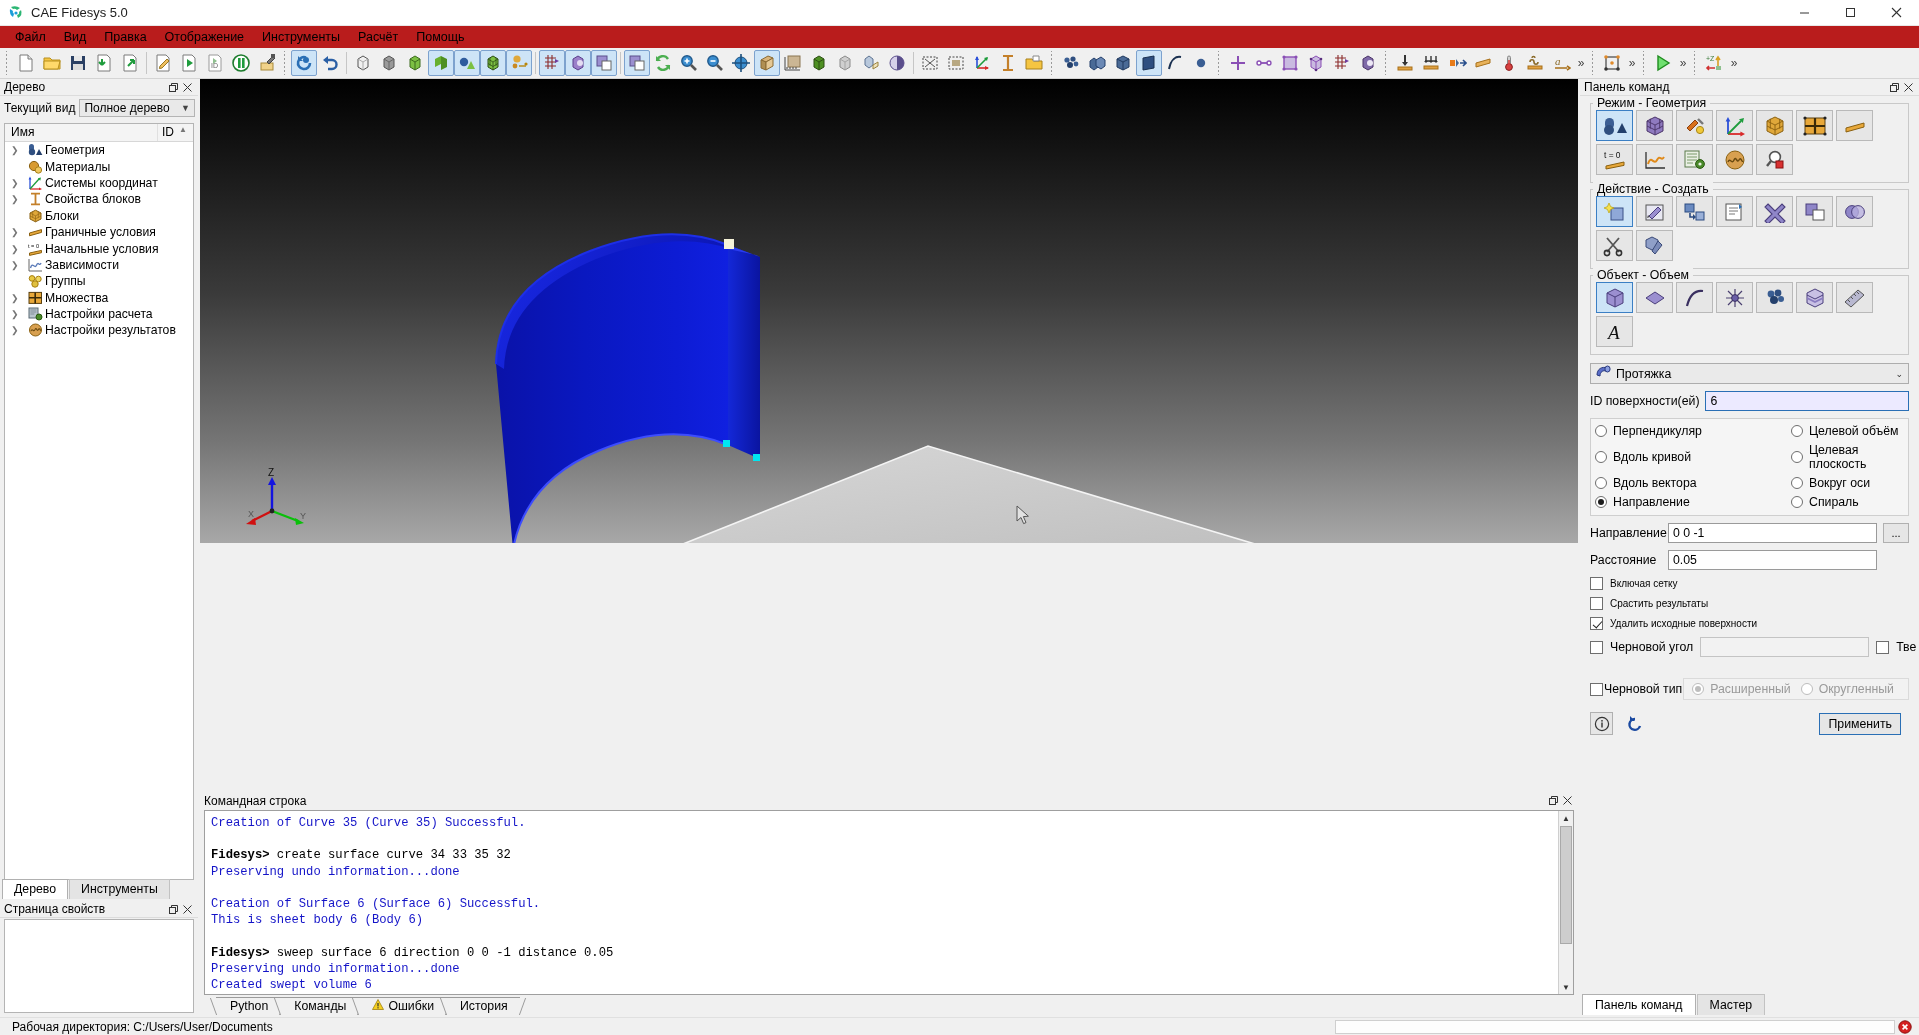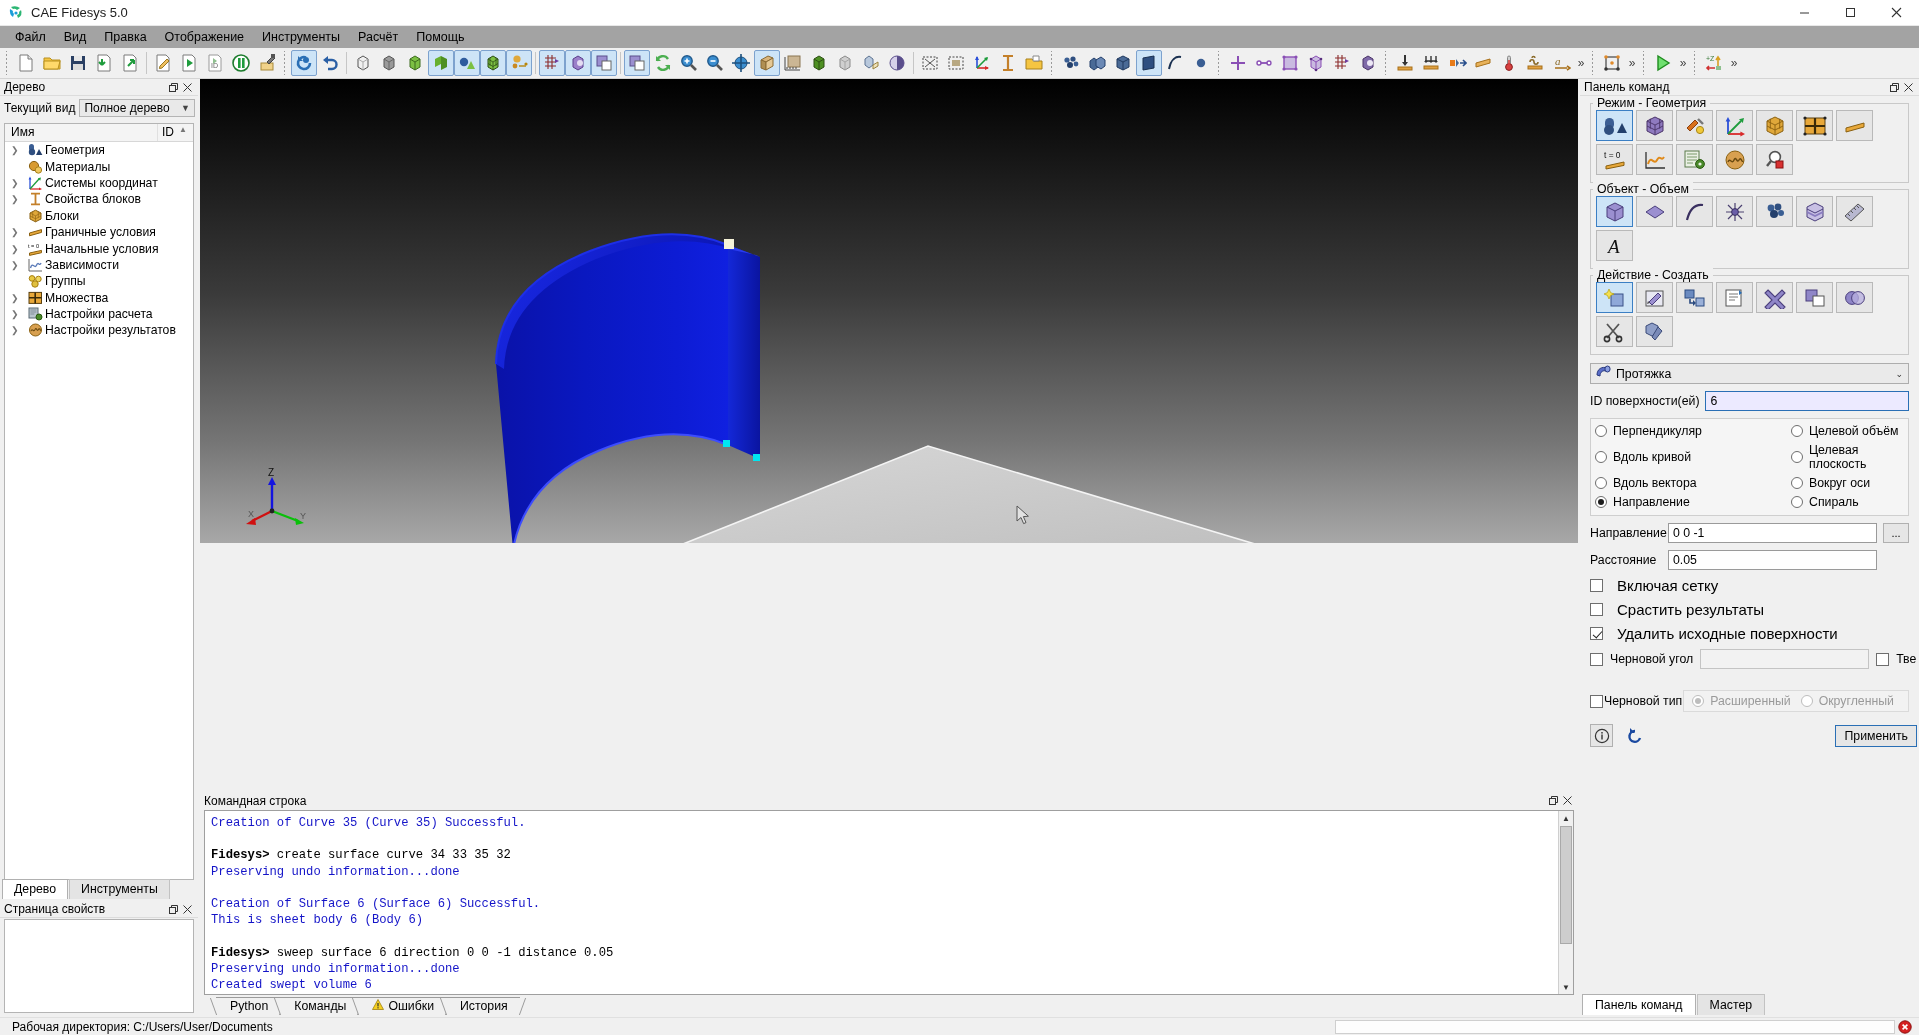--- a/index.html
+++ b/index.html
@@ -21,21 +21,21 @@
   }
   .title-icon { width: 18px; height: 18px; margin: 0 6px 0 7px; position: relative; }
   .title-text { font-size: 13px; color: #202020; }
   .win-btns { margin-left: auto; display: flex; height: 26px; }
   .win-btn {
     width: 46px; height: 26px; display: flex; align-items: center; justify-content: center;
     font-size: 13px; color: #333; cursor: default;
   }
 
   
-  .menubar { height: 22px; background: #a3a3a3; display: flex; align-items: center; padding-left: 6px; }
+  .menubar { height: 22px; background: #b91c1c; display: flex; align-items: center; padding-left: 6px; }
   .menu-item { padding: 2px 9px; font-size: 12.5px; color: #000; cursor: default; }
 
   
   .toolbar {
     height: 31px; background: #f0f0f0; display: flex; align-items: center;
     border-bottom: 1px solid #d4d4d4; padding-left: 2px; overflow: hidden;
   }
   .tb-grip {
     width: 7px; height: 24px; margin: 0 2px;
     background-image: radial-gradient(circle, #9a9a9a 1px, transparent 1px);
@@ -171,29 +171,29 @@
   .radio-grid { display: grid; grid-template-columns: 196px 1fr; row-gap: 5px; }
   .rad { display: flex; align-items: center; gap: 6px; font-size: 12.3px; cursor: default; }
   .circ {
     width: 12px; height: 12px; border-radius: 50%; border: 1px solid #6e6e6e; background: #fff;
     display: flex; align-items: center; justify-content: center; flex: 0 0 auto;
   }
   .circ.on::after { content:""; width: 6px; height: 6px; border-radius: 50%; background: #1c1c1c; }
   .circ.dis { border-color: #bdbdbd; }
   .circ.dis.on::after { background: #bdbdbd; }
 
-  .chk-row { display: flex; align-items: center; gap: 14px; margin: 7px 8px 0 8px; font-size: 15px; cursor: default; }
+  .chk-row { display: flex; align-items: center; gap: 7px; margin: 7px 8px 0 8px; font-size: 10px; cursor: default; }
   .chk { width: 13px; height: 13px; border: 1px solid #6e6e6e; background: #fff; flex: 0 0 auto; position: relative; }
   .chk.on::after {
     content: ""; position: absolute; left: 3.5px; top: 0.5px; width: 4px; height: 8px;
     border: solid #222; border-width: 0 1.6px 1.6px 0; transform: rotate(42deg);
   }
   .dimtext { color: #9a9a9a; }
 
-  .btn-row { display: flex; align-items: center; margin: 12px 0 0 8px; gap: 10px; }
+  .btn-row { display: flex; align-items: center; margin: 12px 16px 0 8px; gap: 10px; }
   .sq-btn {
     width: 23px; height: 23px; background: #e6e6e6; border: 1px solid #b0b0b0;
     display: flex; align-items: center; justify-content: center; cursor: default;
   }
   .plain-btn { width: 23px; height: 23px; display: flex; align-items: center; justify-content: center; cursor: default; }
   .apply-btn {
     margin-left: auto; padding: 3px 8px; background: #e6e6e6; border: 1px solid #2a6fb5;
     font-size: 12.3px; cursor: default;
   }
 
@@ -1096,20 +1096,84 @@
               <svg width="26" height="22" viewBox="0 0 26 22">
                   <circle cx="13" cy="8" r="5.4" fill="#fff" stroke="#555" stroke-width="1.6"></circle>
                   <line x1="9" y1="12" x2="5" y2="17" stroke="#555" stroke-width="2.4"></line>
                   <rect x="14" y="12" width="7" height="7" fill="#d83030" stroke="#8a1010"></rect>
                 </svg>
               </div>
           </div>
         </div>
 
         <div class="group">
+          <div class="legend">Действие - Создать</div>
+          <div class="icon-grid">
+            <div class="ibtn sel">
+              <svg width="26" height="22" viewBox="0 0 26 22">
+                  <rect x="9" y="7" width="12" height="12" fill="#8fa8d8" stroke="#3a5088"></rect>
+                  <path d="M7 2l1.6 3.6L12 7l-3.4 1.4L7 12l-1.6-3.6L2 7l3.4-1.4z" fill="#f5e050" stroke="#b8a010" stroke-width="0.7"></path>
+                </svg>
+              </div>
+            <div class="ibtn">
+              <svg width="26" height="22" viewBox="0 0 26 22">
+                  <rect x="4" y="4" width="17" height="15" fill="#e8e8f2" stroke="#555"></rect>
+                  <path d="M7 15l9-9 3 3-9 9z" fill="#9b8fd0" stroke="#4a3e7c"></path>
+                  <path d="M5 17l3-1-2-2z" fill="#555"></path>
+                </svg>
+              </div>
+            <div class="ibtn">
+              <svg width="26" height="22" viewBox="0 0 26 22">
+                  <rect x="3" y="3" width="9" height="8" fill="#6a8ac0" stroke="#2a4a80"></rect>
+                  <rect x="14" y="11" width="8" height="8" fill="#9ab0d8" stroke="#2a4a80"></rect>
+                  <path d="M8 12v4h4" stroke="#2a4a80" stroke-width="1.6" fill="none"></path>
+                  <path d="M11 13l3 3-3 3z" fill="#2a4a80"></path>
+                </svg>
+              </div>
+            <div class="ibtn">
+              <svg width="26" height="22" viewBox="0 0 26 22">
+                  <rect x="4" y="3" width="15" height="16" fill="#fff" stroke="#555"></rect>
+                  <path d="M7 7h9M7 10h9M7 13h6" stroke="#777"></path>
+                  <path d="M17 3v5l3-2z" fill="#2a6fb5"></path>
+                </svg>
+              </div>
+            <div class="ibtn">
+              <svg width="26" height="22" viewBox="0 0 26 22">
+                  <path d="M6 3l7 7 7-7 3 3-7 7 7 7-3 3-7-7-7 7-3-3 7-7-7-7z" fill="#8f86c8" stroke="#4a3e7c" stroke-width="1.1"></path>
+                </svg>
+              </div>
+            <div class="ibtn">
+              <svg width="26" height="22" viewBox="0 0 26 22">
+                  <rect x="4" y="3" width="11" height="11" fill="#8f86c8" stroke="#4a3e7c"></rect>
+                  <rect x="11" y="9" width="11" height="10" fill="#fff" stroke="#555"></rect>
+                </svg>
+              </div>
+            <div class="ibtn">
+              <svg width="26" height="22" viewBox="0 0 26 22">
+                  <circle cx="10" cy="11" r="6.4" fill="#8f86c8" stroke="#4a3e7c"></circle>
+                  <circle cx="16" cy="11" r="6.4" fill="#b8b0e0" fill-opacity="0.75" stroke="#4a3e7c"></circle>
+                </svg>
+              </div>
+            <div class="ibtn">
+              <svg width="26" height="22" viewBox="0 0 26 22">
+                  <path d="M5 3l12 14M17 3L5 17" stroke="#555" stroke-width="1.8"></path>
+                  <circle cx="5" cy="18" r="2.6" fill="none" stroke="#333" stroke-width="1.6"></circle>
+                  <circle cx="17" cy="18" r="2.6" fill="none" stroke="#333" stroke-width="1.6"></circle>
+                </svg>
+              </div>
+            <div class="ibtn">
+              <svg width="26" height="22" viewBox="0 0 26 22">
+                  <path d="M4 5l6-3 6 3v7l-6 3-6-3z" fill="#8f9fc8" stroke="#3a4a78"></path>
+                  <path d="M16 6l4 4-7 9-3-3z" fill="#7a8ab8" stroke="#3a4a78"></path>
+                </svg>
+              </div>
+          </div>
+        </div>
+
+        <div class="group">
           <div class="legend">Объект - Объем</div>
           <div class="icon-grid">
             <div class="ibtn sel">
               <svg width="26" height="22" viewBox="0 0 26 22">
                   <path d="M5 6l8-4 8 4v10l-8 4-8-4z" fill="#9b8fd0" stroke="#4a3e7c"></path>
                   <path d="M5 6l8 4 8-4M13 10v10" fill="none" stroke="#4a3e7c"></path>
                 </svg>
               </div>
             <div class="ibtn">
               <svg width="26" height="22" viewBox="0 0 26 22">
@@ -1144,84 +1208,20 @@
               </div>
             <div class="ibtn">
               <svg width="26" height="22" viewBox="0 0 26 22">
                   <path d="M3 15L16 3l6 5L9 20z" fill="#b8b8d0" stroke="#555"></path>
                   <path d="M6 13l2 2M9 10l2 2M12 7l2 2M15 5l2 2" stroke="#555"></path>
                 </svg>
               </div>
             <div class="ibtn">
               <svg width="26" height="22" viewBox="0 0 26 22">
                   <text x="6" y="18" font-size="19" font-family="serif" font-style="italic" fill="#111">A</text>
-                </svg>
-              </div>
-          </div>
-        </div>
-
-        <div class="group">
-          <div class="legend">Действие - Создать</div>
-          <div class="icon-grid">
-            <div class="ibtn sel">
-              <svg width="26" height="22" viewBox="0 0 26 22">
-                  <rect x="9" y="7" width="12" height="12" fill="#8fa8d8" stroke="#3a5088"></rect>
-                  <path d="M7 2l1.6 3.6L12 7l-3.4 1.4L7 12l-1.6-3.6L2 7l3.4-1.4z" fill="#f5e050" stroke="#b8a010" stroke-width="0.7"></path>
-                </svg>
-              </div>
-            <div class="ibtn">
-              <svg width="26" height="22" viewBox="0 0 26 22">
-                  <rect x="4" y="4" width="17" height="15" fill="#e8e8f2" stroke="#555"></rect>
-                  <path d="M7 15l9-9 3 3-9 9z" fill="#9b8fd0" stroke="#4a3e7c"></path>
-                  <path d="M5 17l3-1-2-2z" fill="#555"></path>
-                </svg>
-              </div>
-            <div class="ibtn">
-              <svg width="26" height="22" viewBox="0 0 26 22">
-                  <rect x="3" y="3" width="9" height="8" fill="#6a8ac0" stroke="#2a4a80"></rect>
-                  <rect x="14" y="11" width="8" height="8" fill="#9ab0d8" stroke="#2a4a80"></rect>
-                  <path d="M8 12v4h4" stroke="#2a4a80" stroke-width="1.6" fill="none"></path>
-                  <path d="M11 13l3 3-3 3z" fill="#2a4a80"></path>
-                </svg>
-              </div>
-            <div class="ibtn">
-              <svg width="26" height="22" viewBox="0 0 26 22">
-                  <rect x="4" y="3" width="15" height="16" fill="#fff" stroke="#555"></rect>
-                  <path d="M7 7h9M7 10h9M7 13h6" stroke="#777"></path>
-                  <path d="M17 3v5l3-2z" fill="#2a6fb5"></path>
-                </svg>
-              </div>
-            <div class="ibtn">
-              <svg width="26" height="22" viewBox="0 0 26 22">
-                  <path d="M6 3l7 7 7-7 3 3-7 7 7 7-3 3-7-7-7 7-3-3 7-7-7-7z" fill="#8f86c8" stroke="#4a3e7c" stroke-width="1.1"></path>
-                </svg>
-              </div>
-            <div class="ibtn">
-              <svg width="26" height="22" viewBox="0 0 26 22">
-                  <rect x="4" y="3" width="11" height="11" fill="#8f86c8" stroke="#4a3e7c"></rect>
-                  <rect x="11" y="9" width="11" height="10" fill="#fff" stroke="#555"></rect>
-                </svg>
-              </div>
-            <div class="ibtn">
-              <svg width="26" height="22" viewBox="0 0 26 22">
-                  <circle cx="10" cy="11" r="6.4" fill="#8f86c8" stroke="#4a3e7c"></circle>
-                  <circle cx="16" cy="11" r="6.4" fill="#b8b0e0" fill-opacity="0.75" stroke="#4a3e7c"></circle>
-                </svg>
-              </div>
-            <div class="ibtn">
-              <svg width="26" height="22" viewBox="0 0 26 22">
-                  <path d="M5 3l12 14M17 3L5 17" stroke="#555" stroke-width="1.8"></path>
-                  <circle cx="5" cy="18" r="2.6" fill="none" stroke="#333" stroke-width="1.6"></circle>
-                  <circle cx="17" cy="18" r="2.6" fill="none" stroke="#333" stroke-width="1.6"></circle>
-                </svg>
-              </div>
-            <div class="ibtn">
-              <svg width="26" height="22" viewBox="0 0 26 22">
-                  <path d="M4 5l6-3 6 3v7l-6 3-6-3z" fill="#8f9fc8" stroke="#3a4a78"></path>
-                  <path d="M16 6l4 4-7 9-3-3z" fill="#7a8ab8" stroke="#3a4a78"></path>
                 </svg>
               </div>
           </div>
         </div>
 
         <div class="rcombo">
           <span>
             <svg width="15" height="14" viewBox="0 0 15 14">
                 <path d="M1 10C1 4 6 1 11 3l-1 3C7 5 4 7 4 11z" fill="#5a6ec8" stroke="#2a3a80"></path>
                 <ellipse cx="11.5" cy="4" rx="2.6" ry="3" fill="#8a9ee0" stroke="#2a3a80"></ellipse>

